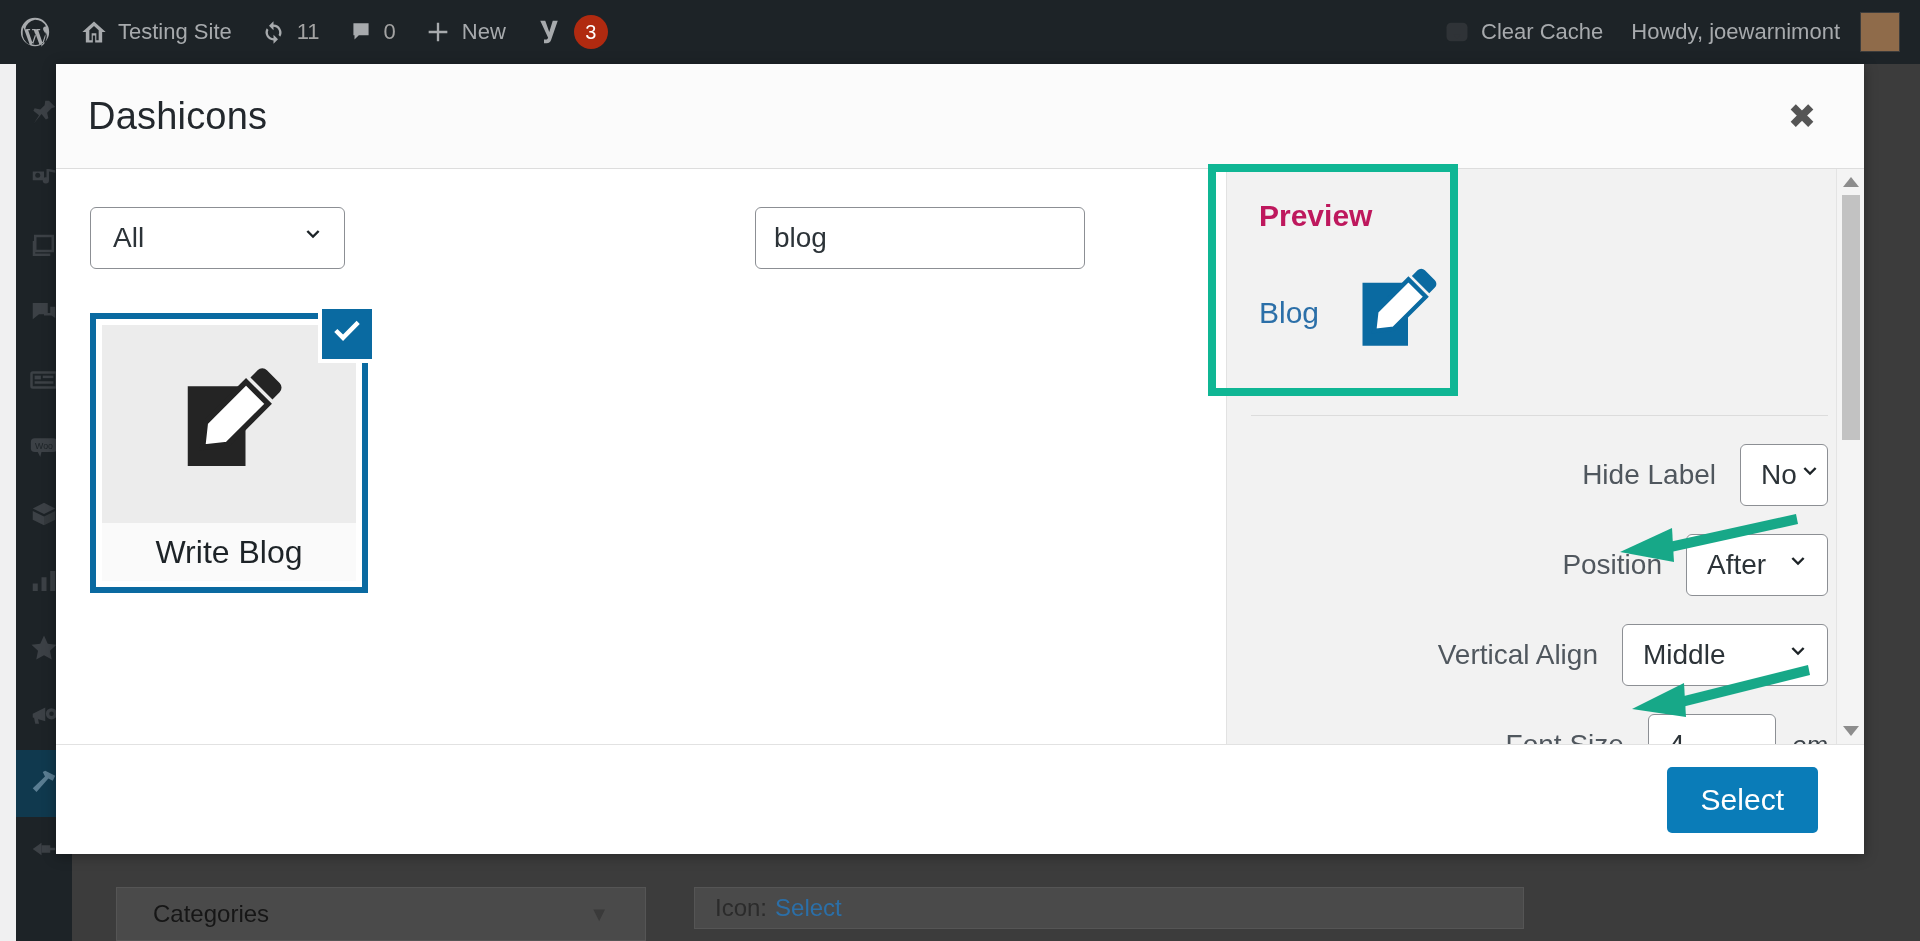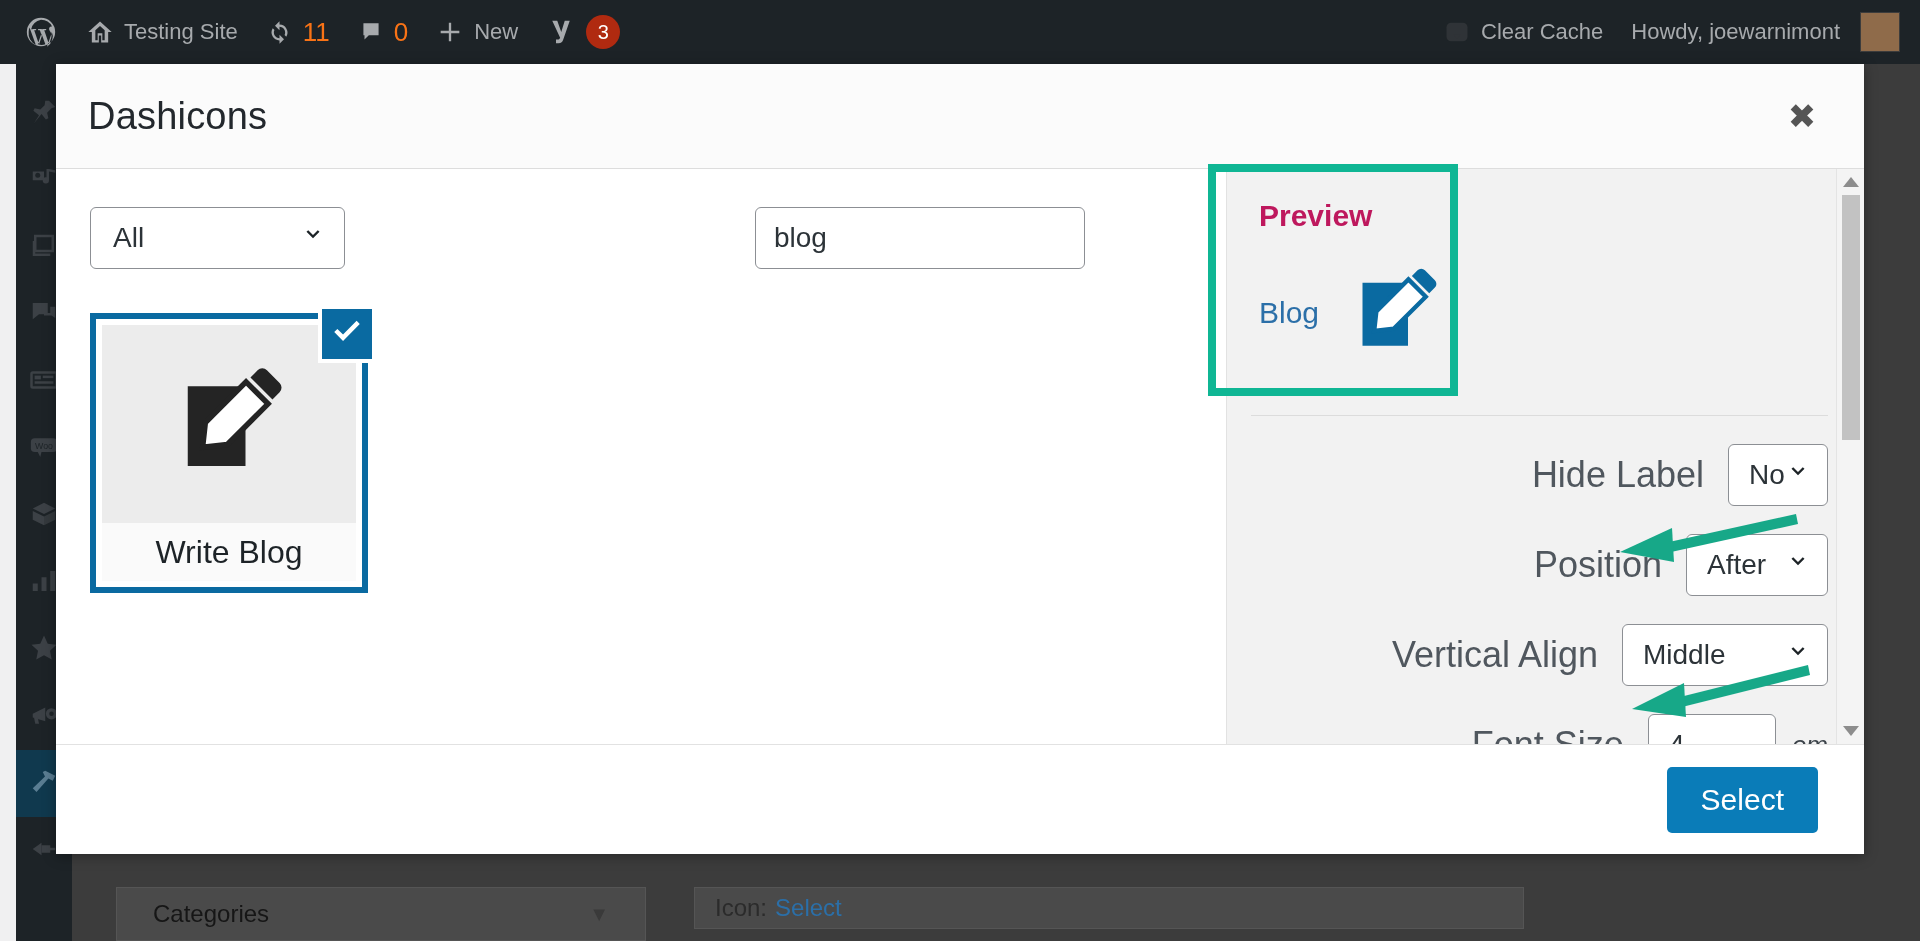--- a/index.html
+++ b/index.html
@@ -11,30 +11,30 @@
   }
 
   
   #root { position: relative; width: 1920px; height: 941px; background:#f0f0f1; }
 
   .adminbar {
     position:absolute; top:0; left:0; width:1920px; height:64px;
     background:#1d2327; display:flex; align-items:center;
     z-index: 5;
   }
-  .ab-left { display:flex; align-items:center; height:64px; padding-left:10px; }
+  .ab-left { display:flex; align-items:center; height:64px; padding-left:4px; }
   .ab-right { margin-left:auto; display:flex; align-items:flex-end; height:64px; padding-right:6px; }
   .ab-item {
     display:flex; align-items:center; gap:10px;
     height:64px; padding:0 14px; color:#a7aaad;
     font-size:22px; white-space:nowrap;
   }
   .ab-item .ico { display:flex; align-items:center; justify-content:center; }
   .wp-logo svg { width:34px; height:34px; fill:#a7aaad; }
-  .ab-num { color:#f97316; font-size:26px; }
+  .ab-num { color:#a3a3a3; font-size:22px; }
   .badge-count {
     display:inline-flex; align-items:center; justify-content:center;
     min-width:34px; height:34px; border-radius:17px;
     background:#b02a10; color:#fff; font-size:20px; padding:0 10px;
   }
   .avatar-box { width:40px; height:40px; background:#8f6b4a; border:1px solid #3c3c3c; margin-left:10px; }
 
   
   .adminmenu {
     position:absolute; top:64px; left:16px; width:56px; height:877px;
@@ -145,28 +145,28 @@
 
   .settings-divider {
     height:1px; background:#dcdcdc; margin:22px 36px 0 24px;
   }
 
   .field-row {
     display:flex; align-items:center; justify-content:flex-end;
     padding:0 36px 0 0; margin-top:28px;
   }
   .field-label {
-    font-size:36px; color:#50575e; margin-right:24px; text-align:right;
+    font-size:28px; color:#50575e; margin-right:24px; text-align:right;
   }
   .ctrl {
     height:62px; border:1px solid #8c8f94; border-radius:6px; background:#fff;
     display:flex; align-items:center; justify-content:space-between;
     padding:0 16px 0 20px; font-size:28px; color:#2c3338;
   }
-  .ctrl.sel-no { width:100px; }
+  .ctrl.sel-no { width:88px; }
   .ctrl.sel-after { width:142px; }
   .ctrl.sel-middle { width:206px; }
   .ctrl.num { width:128px; justify-content:flex-start; }
   .unit { font-size:26px; font-style:italic; color:#3c434a; margin-left:16px; }
   .chev { display:inline-block; }
   .chev svg { width:26px; height:26px; fill:#1d2327; }
 
   
   .vscroll {
     position:absolute; right:0; top:0; width:28px; height:100%;

